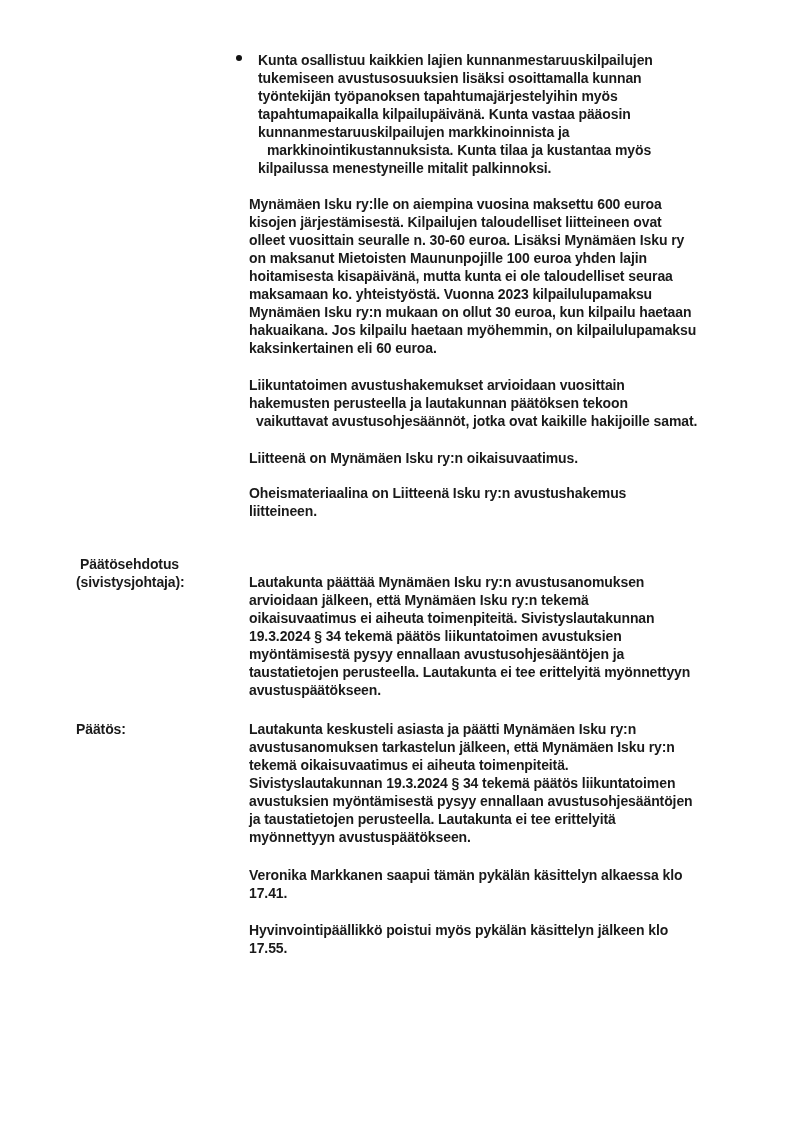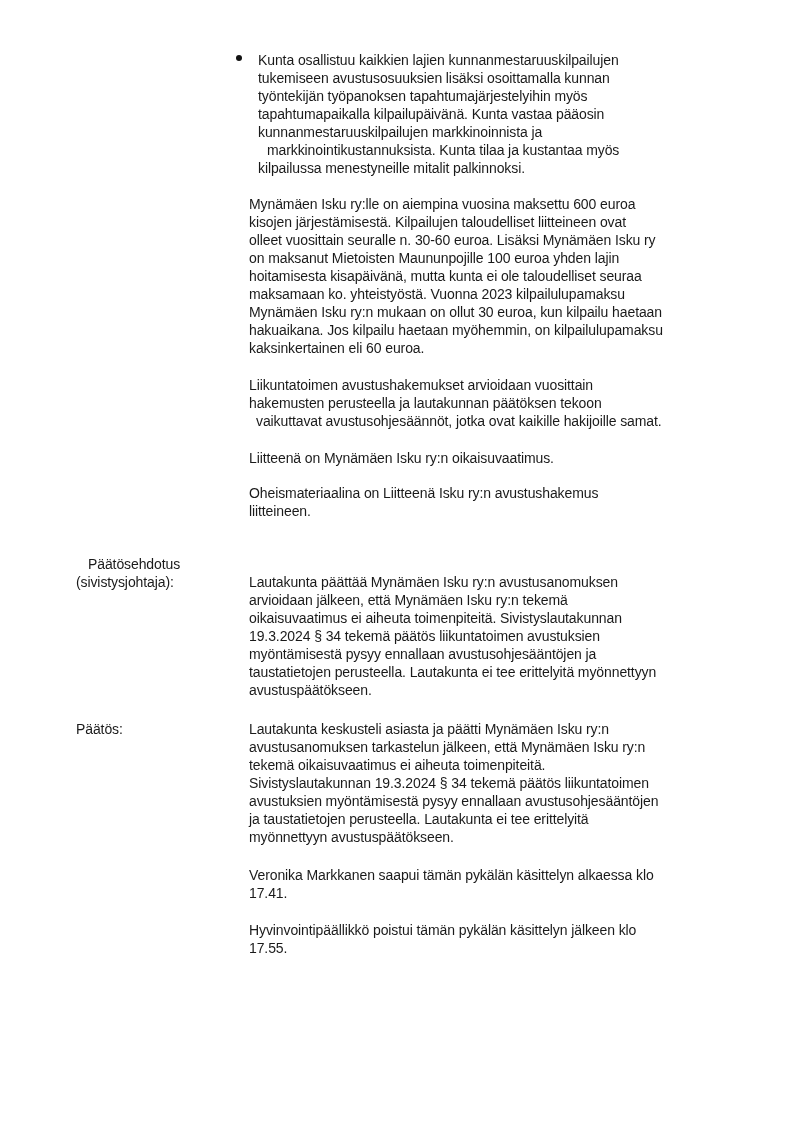--- a/index.html
+++ b/index.html
@@ -1,18 +1,18 @@
 <!DOCTYPE html>
 <html><head>
 <meta charset="utf-8">
 <style>
   html, body { margin: 0; padding: 0; background: #ffffff; }
   body { width: 794px; height: 1122px; position: relative; overflow: hidden;
          font-family: "Liberation Sans", sans-serif; font-size: 14px; color: #1a1a1a; }
-  .line { position: absolute; white-space: nowrap; line-height: 18px; letter-spacing: -0.1px; }
+  .line { position: absolute; white-space: nowrap; line-height: 18px; letter-spacing: -0.1px; font-weight: bold; }
   .bullet { position: absolute; left: 236px; top: 55px; width: 6px; height: 6px; border-radius: 50%; background: #111; }
 </style>
 </head>
 <body>
 
 <div>
 
   <div>
     <span class="bullet"></span>
     <div class="line" style="left:258px;top:51px">Kunta osallistuu kaikkien lajien kunnanmestaruuskilpailujen</div>
@@ -45,21 +45,21 @@
   <div>
     <div class="line" style="left:249px;top:449px">Liitteenä on Mynämäen  Isku  ry:n  oikaisuvaatimus.</div>
   </div>
 
   <div>
     <div class="line" style="left:249px;top:484px">Oheismateriaalina  on Liitteenä  Isku ry:n  avustushakemus</div>
     <div class="line" style="left:249px;top:502px">liitteineen.</div>
   </div>
 
   <div>
-    <div class="line" style="left:88px;top:555px">Päätösehdotus</div>
+    <div class="line" style="left:80px;top:555px">Päätösehdotus</div>
     <div class="line" style="left:76px;top:573px">(sivistysjohtaja):</div>
     <div class="line" style="left:249px;top:573px">Lautakunta  päättää Mynämäen  Isku  ry:n  avustusanomuksen</div>
     <div class="line" style="left:249px;top:591px">arvioidaan jälkeen, että Mynämäen  Isku  ry:n  tekemä</div>
     <div class="line" style="left:249px;top:609px">oikaisuvaatimus  ei aiheuta toimenpiteitä. Sivistyslautakunnan</div>
     <div class="line" style="left:249px;top:627px">19.3.2024 § 34 tekemä päätös liikuntatoimen  avustuksien</div>
     <div class="line" style="left:249px;top:645px">myöntämisestä  pysyy  ennallaan  avustusohjesääntöjen   ja</div>
     <div class="line" style="left:249px;top:663px">taustatietojen  perusteella. Lautakunta  ei tee erittelyitä  myönnettyyn</div>
     <div class="line" style="left:249px;top:681px">avustuspäätökseen.</div>
   </div>
 
@@ -72,17 +72,17 @@
     <div class="line" style="left:249px;top:792px">avustuksien  myöntämisestä  pysyy  ennallaan  avustusohjesääntöjen</div>
     <div class="line" style="left:249px;top:810px">ja taustatietojen  perusteella. Lautakunta  ei tee erittelyitä</div>
     <div class="line" style="left:249px;top:828px">myönnettyyn   avustuspäätökseen.</div>
   </div>
 
   <div>
     <div class="line" style="left:249px;top:866px">Veronika Markkanen  saapui tämän pykälän  käsittelyn  alkaessa klo</div>
     <div class="line" style="left:249px;top:884px">17.41.</div>
   </div>
   <div>
-    <div class="line" style="left:249px;top:921px">Hyvinvointipäällikkö   poistui tämän pykälän  käsittelyn  jälkeen klo</div>
+    <div class="line" style="left:249px;top:921px">Hyvinvointipäällikkö   poistui myös pykälän  käsittelyn  jälkeen klo</div>
     <div class="line" style="left:249px;top:939px">17.55.</div>
   </div>
 
 </div>
 
 </body></html>

